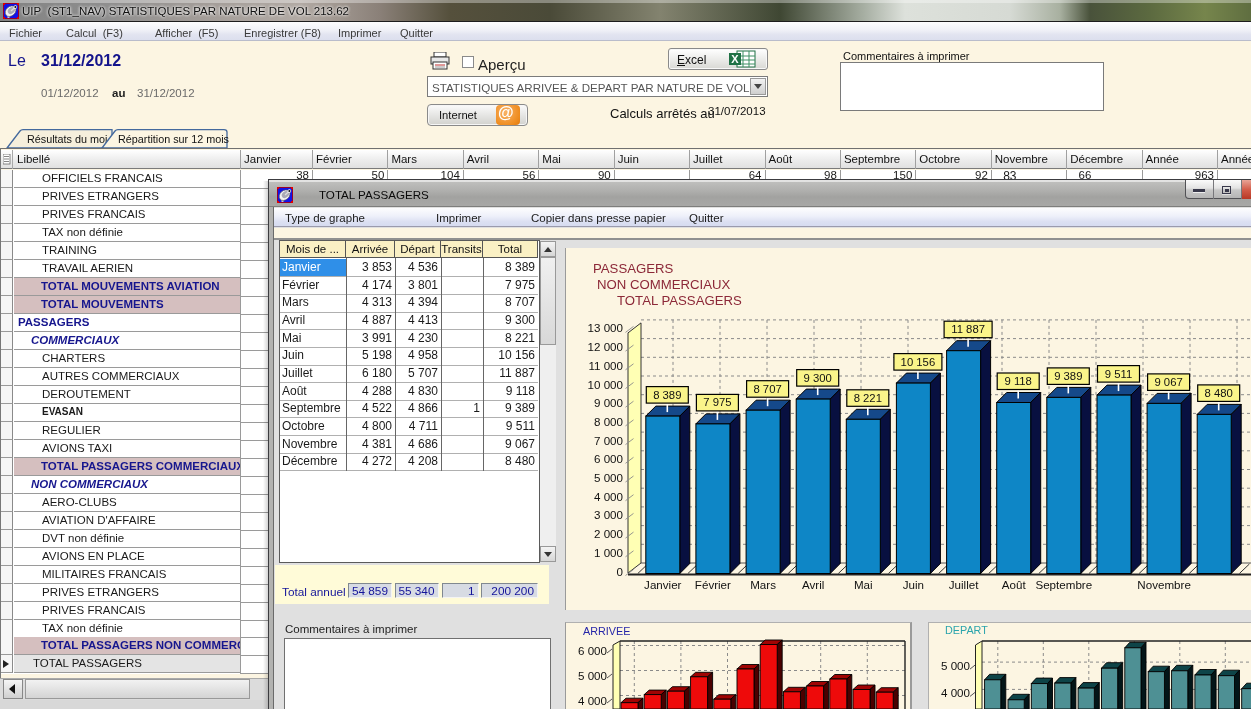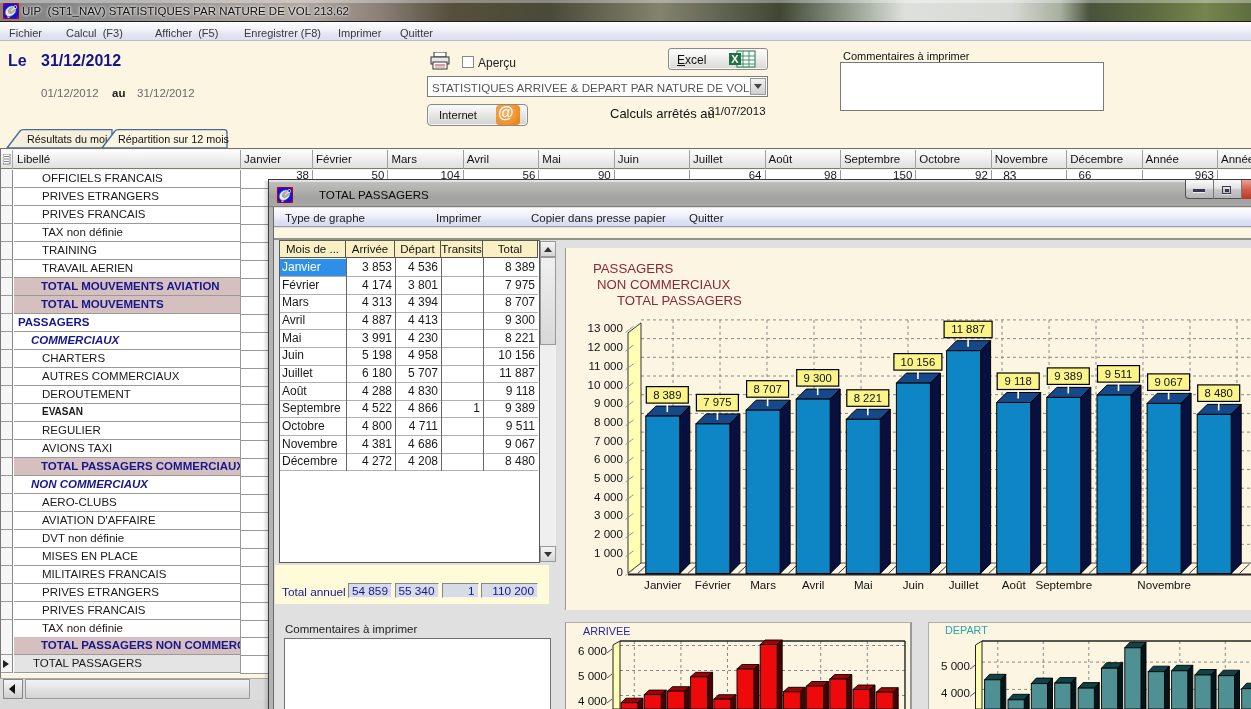--- a/index.html
+++ b/index.html
@@ -32,34 +32,34 @@
 text-shadow:0 0 3px rgba(255,255,255,.9),0 0 3px rgba(255,255,255,.9);">UIP&nbsp; (ST1_NAV) STATISTIQUES PAR NATURE DE VOL 213.62</div>
 <div class="abs" style="left:0;top:22px;width:1251px;height:19px;
 background:linear-gradient(to bottom,#fdfdfe 0%,#f0f1f7 45%,#e2e4f0 70%,#dcdfee 100%);
 border-bottom:1px solid #b9bccb;"></div>
 <div class="abs" style="left:9px;top:27px;font-size:11px;color:#3a3a3a;">Fichier</div>
 <div class="abs" style="left:66px;top:27px;font-size:11px;color:#3a3a3a;">Calcul&nbsp; (F3)</div>
 <div class="abs" style="left:155px;top:27px;font-size:11px;color:#3a3a3a;">Afficher&nbsp; (F5)</div>
 <div class="abs" style="left:244px;top:27px;font-size:11px;color:#3a3a3a;">Enregistrer (F8)</div>
 <div class="abs" style="left:338px;top:27px;font-size:11px;color:#3a3a3a;">Imprimer</div>
 <div class="abs" style="left:400px;top:27px;font-size:11px;color:#3a3a3a;">Quitter</div>
-<div class="abs" style="left:8px;top:52px;font-size:16px;font-weight:bold;color:#14148C;">Le</div>
+<div class="abs" style="left:8px;top:52px;font-size:16px;font-weight:normal;color:#14148C;">Le</div>
 <div class="abs" style="left:41px;top:52px;font-size:16px;font-weight:bold;color:#14148C;">31/12/2012</div>
 <div class="abs" style="left:41px;top:87px;font-size:11.5px;color:#6a6a6a;">01/12/2012</div>
 <div class="abs" style="left:112px;top:87px;font-size:11.5px;font-weight:bold;color:#222;">au</div>
 <div class="abs" style="left:137px;top:87px;font-size:11.5px;color:#6a6a6a;">31/12/2012</div>
 <svg class="abs" style="left:430px;top:52px" width="20" height="18">
 <rect x="4" y="0" width="12" height="5" fill="#fff" stroke="#333" stroke-width="1"></rect>
 <rect x="1" y="5" width="18" height="7" fill="#e8e8e8" stroke="#333" stroke-width="1"></rect>
 <rect x="3" y="10" width="14" height="7" fill="#fff" stroke="#333" stroke-width="1"></rect>
 <line x1="5" y1="13" x2="15" y2="13" stroke="#c03030" stroke-width="1"></line>
 <line x1="5" y1="15" x2="15" y2="15" stroke="#999" stroke-width="1"></line>
 </svg>
 <div class="abs" style="left:462px;top:56px;width:12px;height:12px;background:#fff;border:1px solid #8a8a8a;"></div>
-<div class="abs" style="left:478px;top:56px;font-size:12px;color:#222;">Aperçu</div>
+<div class="abs" style="left:478px;top:56px;font-size:15px;color:#222;">Aperçu</div>
 <div class="abs" style="left:668px;top:48px;width:100px;height:22px;border:1px solid #8a8a8a;border-radius:3px;
 background:linear-gradient(to bottom,#ffffff,#ececea 50%,#d8d8d4);box-shadow:inset 0 0 0 1px #f8f8f8;"></div>
 <div class="abs" style="left:677px;top:53px;font-size:12px;color:#111;"><span style="text-decoration:underline">E</span>xcel</div>
 <svg class="abs" style="left:729px;top:50px" width="30" height="19">
 <rect x="8" y="1" width="18" height="16" fill="#fff" stroke="#1f7145" stroke-width="1"></rect>
 <line x1="8" y1="6" x2="26" y2="6" stroke="#3f9165" stroke-width="1"></line>
 <line x1="8" y1="10" x2="26" y2="10" stroke="#3f9165" stroke-width="1"></line>
 <line x1="8" y1="14" x2="26" y2="14" stroke="#3f9165" stroke-width="1"></line>
 <line x1="14" y1="1" x2="14" y2="17" stroke="#3f9165" stroke-width="1"></line>
 <line x1="20" y1="1" x2="20" y2="17" stroke="#3f9165" stroke-width="1"></line>
@@ -205,21 +205,21 @@
 <div class="abs" style="left:0;top:511.6px;width:13px;height:18.0px;background:#F6F6F6;border-right:1px solid #8a8a8a;border-bottom:1px solid #9a9a9a;"></div>
 <div class="abs" style="left:14px;top:511.6px;width:226px;height:18.0px;background:#fff;border-bottom:1px solid #9a9a9a;overflow:hidden;"></div>
 <div class="abs" style="left:42px;top:513.6px;width:198px;font-size:11.5px;white-space:nowrap;overflow:hidden;font-weight:normal;font-style:normal;color:#1a1a1a;">AVIATION D'AFFAIRE</div>
 <div class="abs" style="left:240px;top:529.6px;width:1011px;height:1px;background:#9a9a9a;"></div>
 <div class="abs" style="left:0;top:529.6px;width:13px;height:18.0px;background:#F6F6F6;border-right:1px solid #8a8a8a;border-bottom:1px solid #9a9a9a;"></div>
 <div class="abs" style="left:14px;top:529.6px;width:226px;height:18.0px;background:#fff;border-bottom:1px solid #9a9a9a;overflow:hidden;"></div>
 <div class="abs" style="left:42px;top:531.6px;width:198px;font-size:11.5px;white-space:nowrap;overflow:hidden;font-weight:normal;font-style:normal;color:#1a1a1a;">DVT non définie</div>
 <div class="abs" style="left:240px;top:547.6px;width:1011px;height:1px;background:#9a9a9a;"></div>
 <div class="abs" style="left:0;top:547.6px;width:13px;height:18.0px;background:#F6F6F6;border-right:1px solid #8a8a8a;border-bottom:1px solid #9a9a9a;"></div>
 <div class="abs" style="left:14px;top:547.6px;width:226px;height:18.0px;background:#fff;border-bottom:1px solid #9a9a9a;overflow:hidden;"></div>
-<div class="abs" style="left:42px;top:549.6px;width:198px;font-size:11.5px;white-space:nowrap;overflow:hidden;font-weight:normal;font-style:normal;color:#1a1a1a;">MISES EN PLACE</div>
+<div class="abs" style="left:42px;top:549.6px;width:198px;font-size:11.5px;white-space:nowrap;overflow:hidden;font-weight:normal;font-style:normal;color:#1a1a1a;">AVIONS EN PLACE</div>
 <div class="abs" style="left:240px;top:565.5px;width:1011px;height:1px;background:#9a9a9a;"></div>
 <div class="abs" style="left:0;top:565.5px;width:13px;height:18.0px;background:#F6F6F6;border-right:1px solid #8a8a8a;border-bottom:1px solid #9a9a9a;"></div>
 <div class="abs" style="left:14px;top:565.5px;width:226px;height:18.0px;background:#fff;border-bottom:1px solid #9a9a9a;overflow:hidden;"></div>
 <div class="abs" style="left:42px;top:567.5px;width:198px;font-size:11.5px;white-space:nowrap;overflow:hidden;font-weight:normal;font-style:normal;color:#1a1a1a;">MILITAIRES FRANCAIS</div>
 <div class="abs" style="left:240px;top:583.5px;width:1011px;height:1px;background:#9a9a9a;"></div>
 <div class="abs" style="left:0;top:583.5px;width:13px;height:18.0px;background:#F6F6F6;border-right:1px solid #8a8a8a;border-bottom:1px solid #9a9a9a;"></div>
 <div class="abs" style="left:14px;top:583.5px;width:226px;height:18.0px;background:#fff;border-bottom:1px solid #9a9a9a;overflow:hidden;"></div>
 <div class="abs" style="left:42px;top:585.5px;width:198px;font-size:11.5px;white-space:nowrap;overflow:hidden;font-weight:normal;font-style:normal;color:#1a1a1a;">PRIVES ETRANGERS</div>
 <div class="abs" style="left:240px;top:601.5px;width:1011px;height:1px;background:#9a9a9a;"></div>
 <div class="abs" style="left:0;top:601.5px;width:13px;height:18.0px;background:#F6F6F6;border-right:1px solid #8a8a8a;border-bottom:1px solid #9a9a9a;"></div>
@@ -395,21 +395,21 @@
 border-top:1px solid #808890;border-left:1px solid #808890;border-bottom:1px solid #f4f4f4;border-right:1px solid #f4f4f4;
 text-align:right;font-size:11.8px;color:#15159A;padding-right:3px;">54 859</div>
 <div class="abs" style="left:394.5px;top:583px;width:44px;height:15px;background:#D7DBE3;
 border-top:1px solid #808890;border-left:1px solid #808890;border-bottom:1px solid #f4f4f4;border-right:1px solid #f4f4f4;
 text-align:right;font-size:11.8px;color:#15159A;padding-right:3px;">55 340</div>
 <div class="abs" style="left:441.5px;top:583px;width:37px;height:15px;background:#D7DBE3;
 border-top:1px solid #808890;border-left:1px solid #808890;border-bottom:1px solid #f4f4f4;border-right:1px solid #f4f4f4;
 text-align:right;font-size:11.8px;color:#15159A;padding-right:3px;">1</div>
 <div class="abs" style="left:481.0px;top:583px;width:57px;height:15px;background:#D7DBE3;
 border-top:1px solid #808890;border-left:1px solid #808890;border-bottom:1px solid #f4f4f4;border-right:1px solid #f4f4f4;
-text-align:right;font-size:11.8px;color:#15159A;padding-right:3px;">110 200</div>
+text-align:right;font-size:11.8px;color:#15159A;padding-right:3px;">200 200</div>
 <div class="abs" style="left:285px;top:623px;font-size:11.5px;color:#222;">Commentaires à imprimer</div>
 <div class="abs" style="left:284px;top:638px;width:267px;height:71px;background:#fff;border:1px solid #707070;border-bottom:none;"></div>
 <div class="abs" style="left:565px;top:248px;width:686px;height:362px;background:#FCF5E2;border-left:1px solid #9a9a9a;"></div>
 <div class="abs" style="left:565px;top:622px;width:347px;height:87px;background:#FCF5E2;border-left:1px solid #9a9a9a;border-top:1px solid #b0b0b0;border-right:2px solid #9a9a9a;"></div>
 <div class="abs" style="left:928px;top:622px;width:323px;height:87px;background:#FCF5E2;border-left:1px solid #b0b0b0;border-top:1px solid #b0b0b0;"></div>
 <svg class="abs" style="left:565px;top:248px" width="686" height="362">
     <text x="28.0" y="25.0" font-size="13.2" fill="#8C2838" font-family="Liberation Sans">PASSAGERS</text>
     <text x="32.0" y="41.0" font-size="13.2" fill="#8C2838" font-family="Liberation Sans">NON COMMERCIAUX</text>
     <text x="52.0" y="57.0" font-size="13.2" fill="#8C2838" font-family="Liberation Sans">TOTAL PASSAGERS</text>
     <line x1="76.0" y1="296.3" x2="686" y2="296.3" stroke="#8a8a8a" stroke-width="1" stroke-dasharray="3,3"></line>

